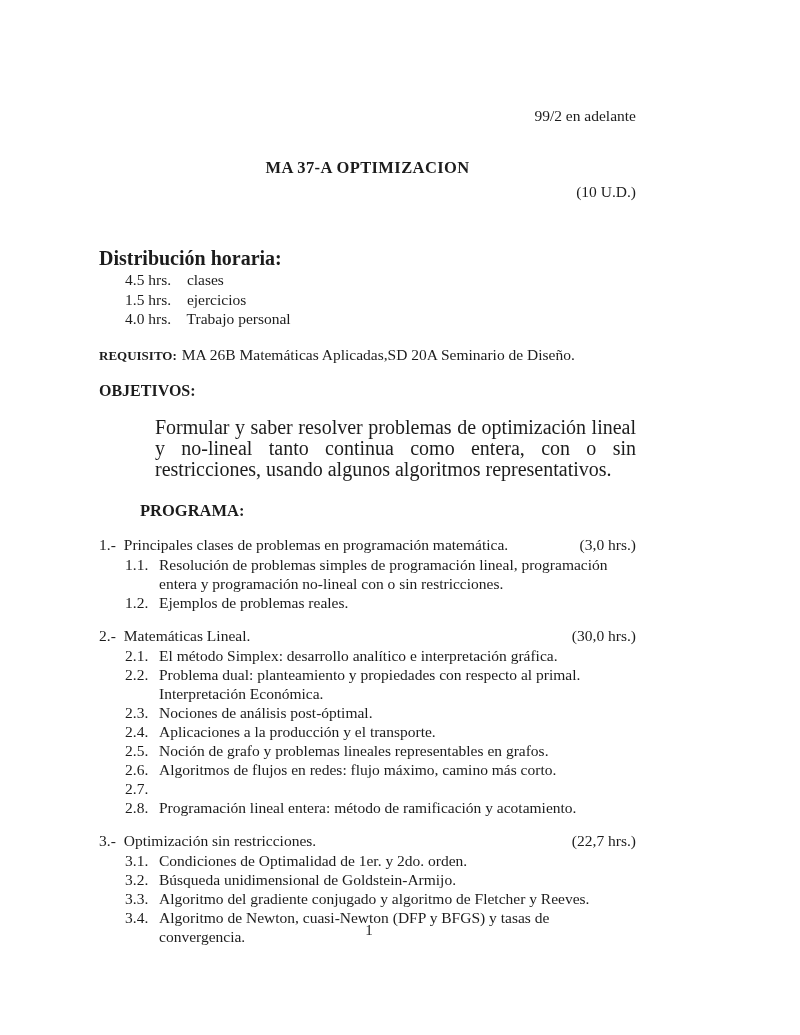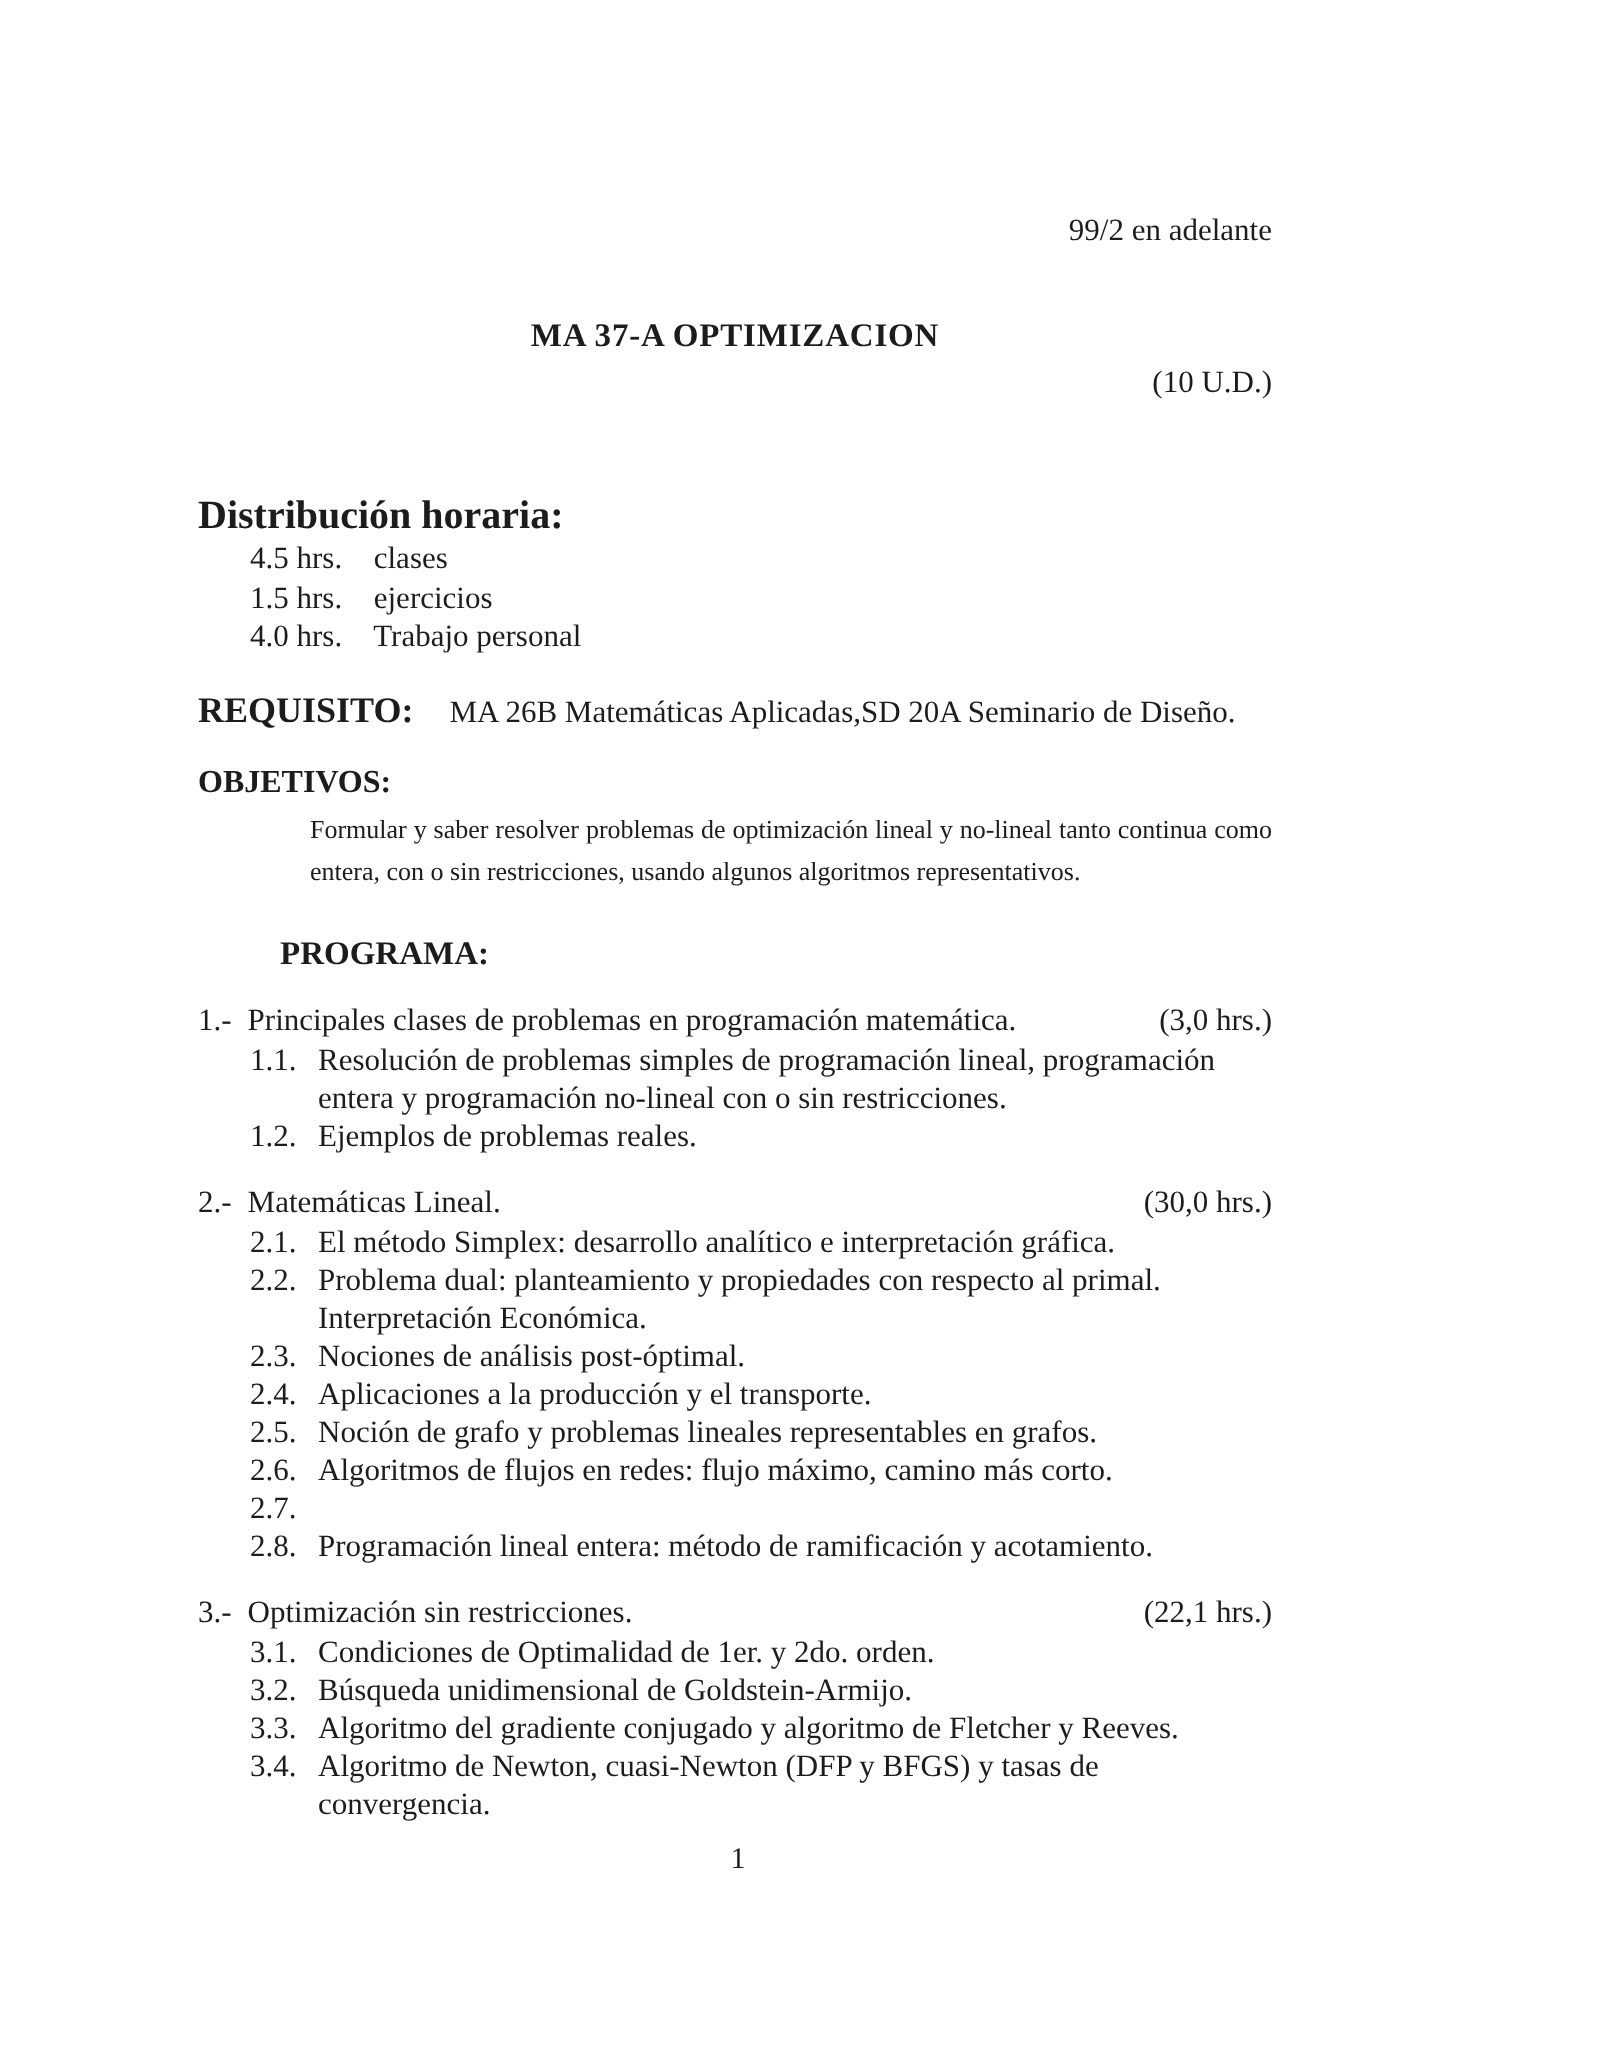--- a/index.html
+++ b/index.html
@@ -43,31 +43,31 @@
     line-height: 20px;
   }
   .dist-list { padding-left: 26px; margin-top: 2px; }
   .dist-item { font-size: 15.5px; line-height: 19.5px; }
   .dist-hours { display: inline-block; min-width: 58px; }
   .req-line {
     margin-top: 16px;
     font-size: 15.5px;
     line-height: 20px;
   }
-  .inline-label { font-weight: bold; font-size: 18px; margin-right: 18px; }
+  .inline-label { font-weight: bold; font-size: 13px; margin-right: 5px; }
   .obj-label {
     margin-top: 15px;
     font-weight: bold;
     font-size: 16px;
     line-height: 20px;
   }
   .obj-para {
     margin-left: 56px;
-    margin-top: 2px;
-    font-size: 13px;
+    margin-top: 16px;
+    font-size: 20px;
     line-height: 21px;
     text-align: justify;
   }
   .programa-label {
     margin-top: 20px;
     font-weight: bold;
     font-size: 16.5px;
     line-height: 21px;
     margin-left: 41px;
   }
@@ -186,21 +186,21 @@
     <div class="sub-item">
       <span class="sub-num">2.8.</span>
       <span class="sub-text">Programación lineal entera: método de ramificación y acotamiento.</span>
     </div>
   </div>
 
   <div class="section">
     <div class="section-header">
       <span class="sec-num">3.-</span>
       <span class="sec-title">Optimización sin restricciones.</span>
-      <span class="sec-hours">(22,1 hrs.)</span>
+      <span class="sec-hours">(22,7 hrs.)</span>
     </div>
     <div class="sub-item">
       <span class="sub-num">3.1.</span>
       <span class="sub-text">Condiciones de Optimalidad de 1er. y 2do. orden.</span>
     </div>
     <div class="sub-item">
       <span class="sub-num">3.2.</span>
       <span class="sub-text">Búsqueda unidimensional de Goldstein-Armijo.</span>
     </div>
     <div class="sub-item">

